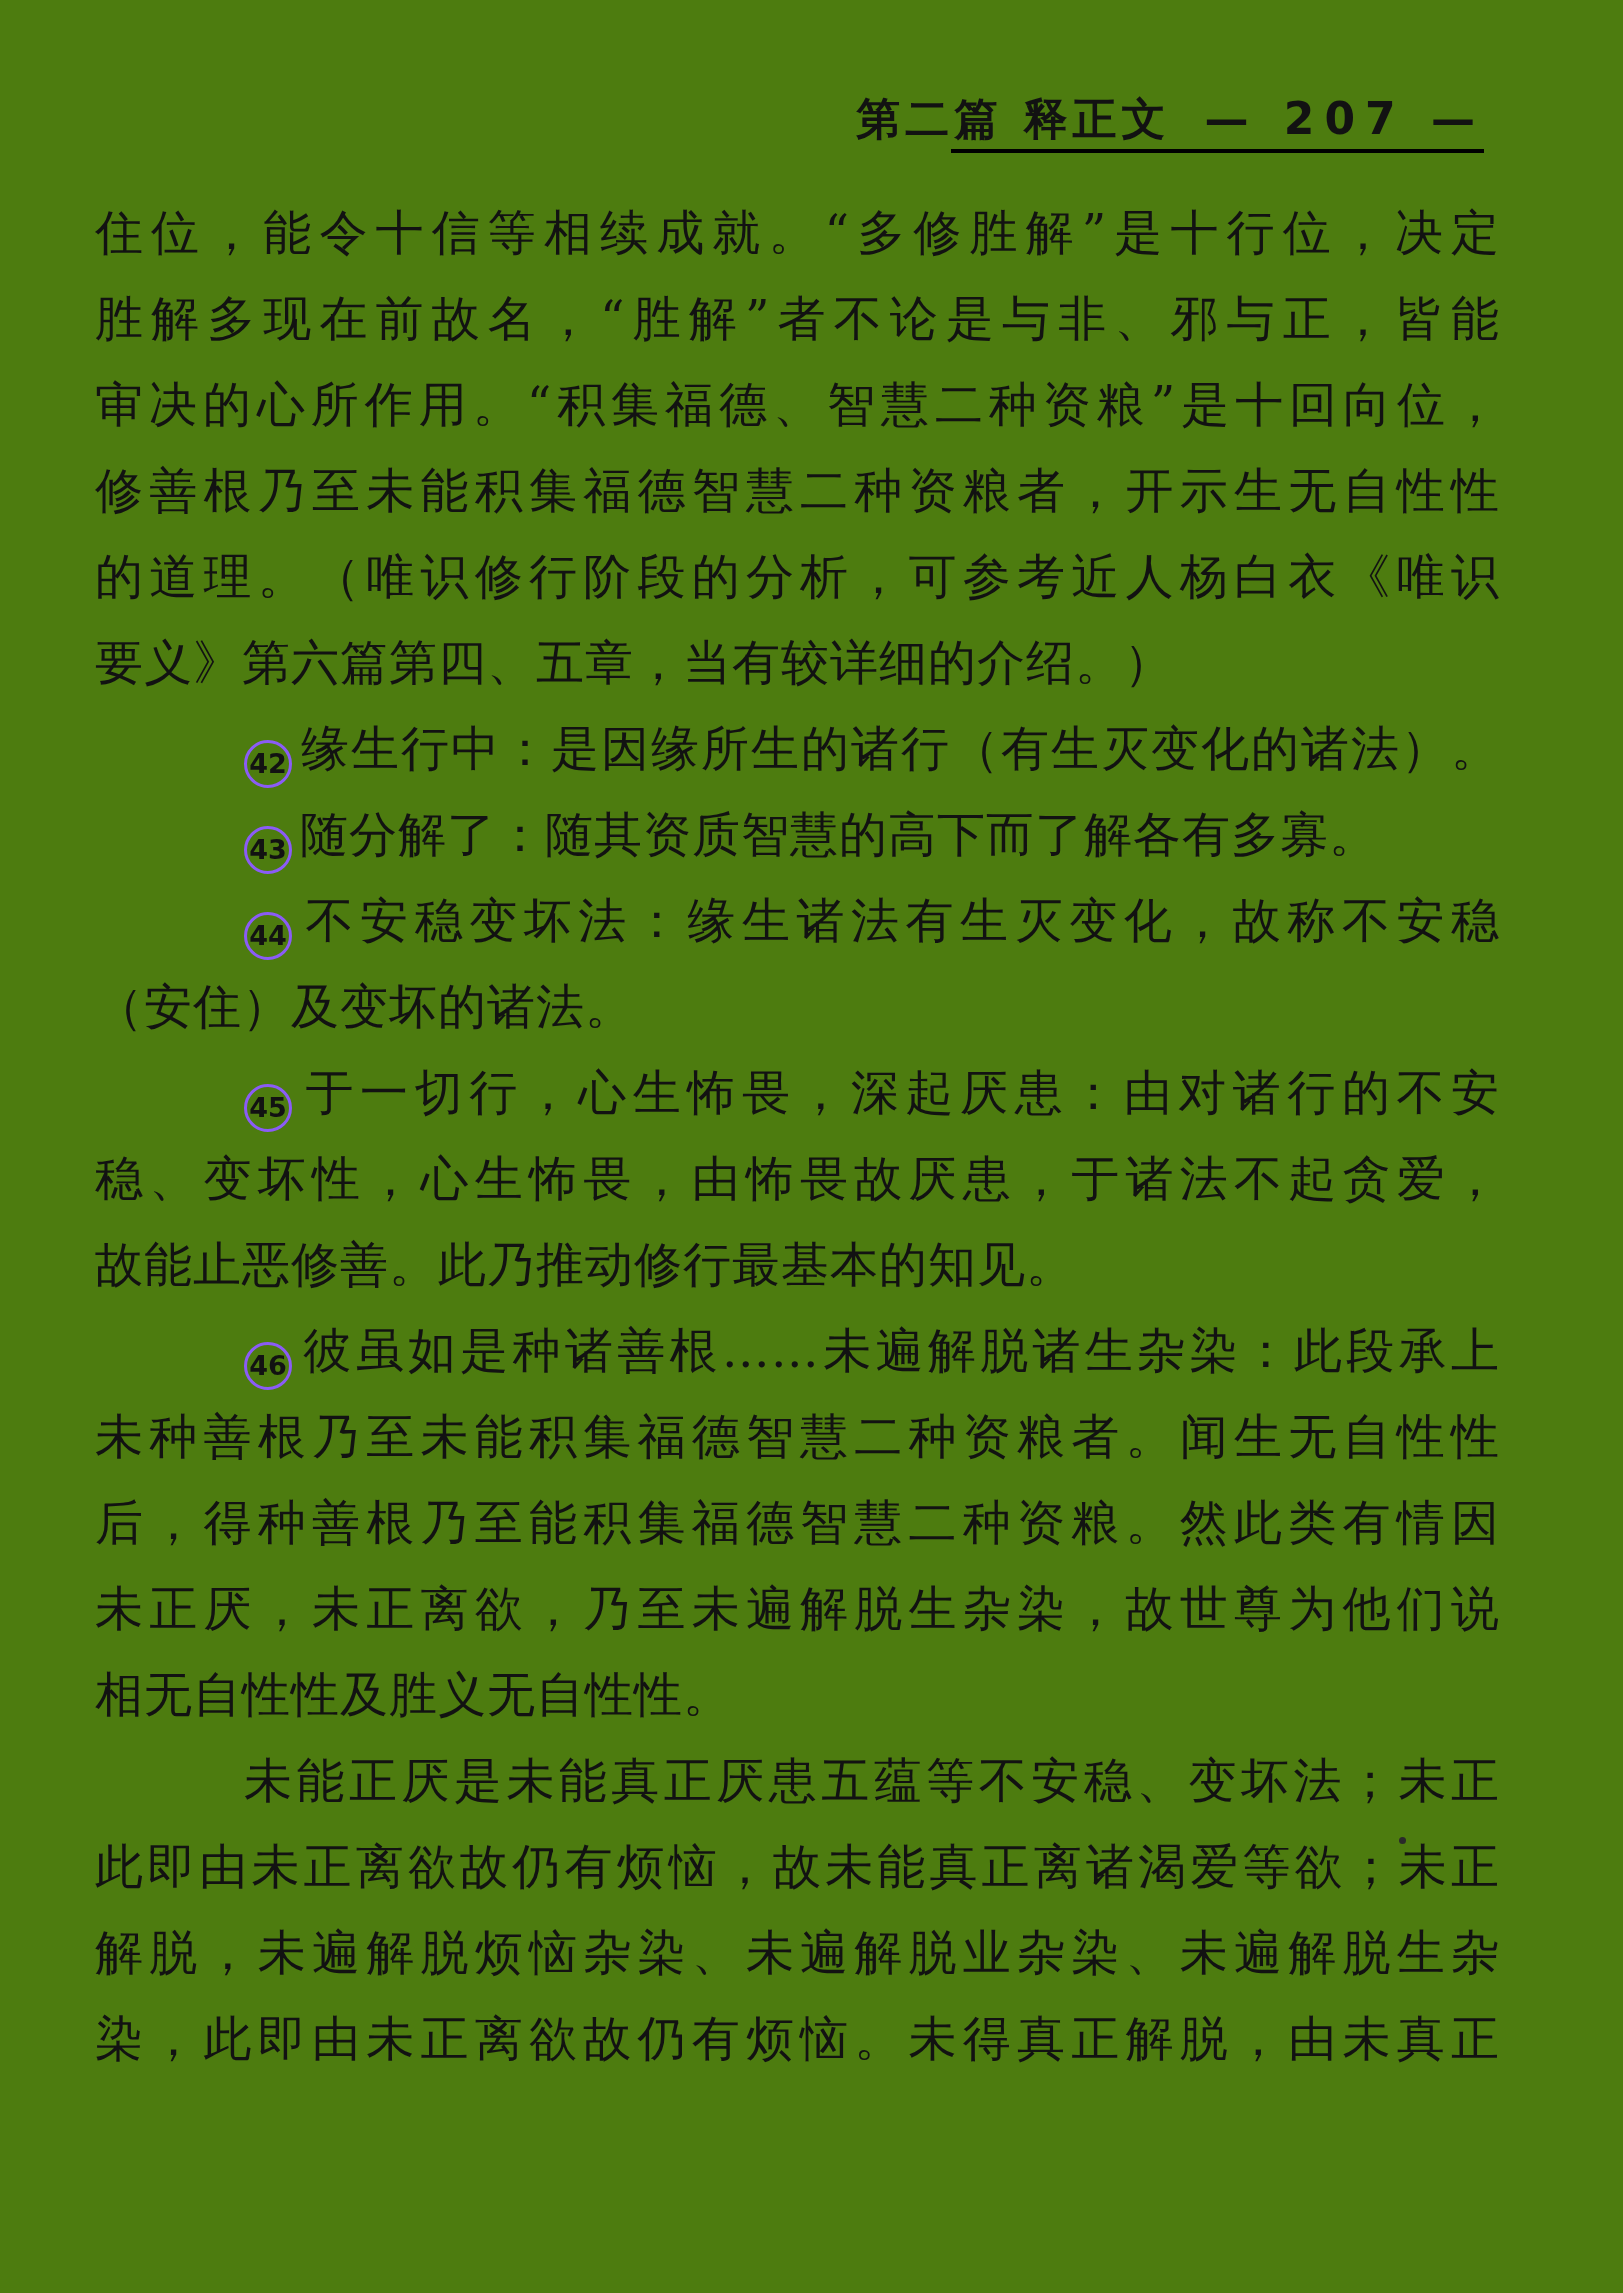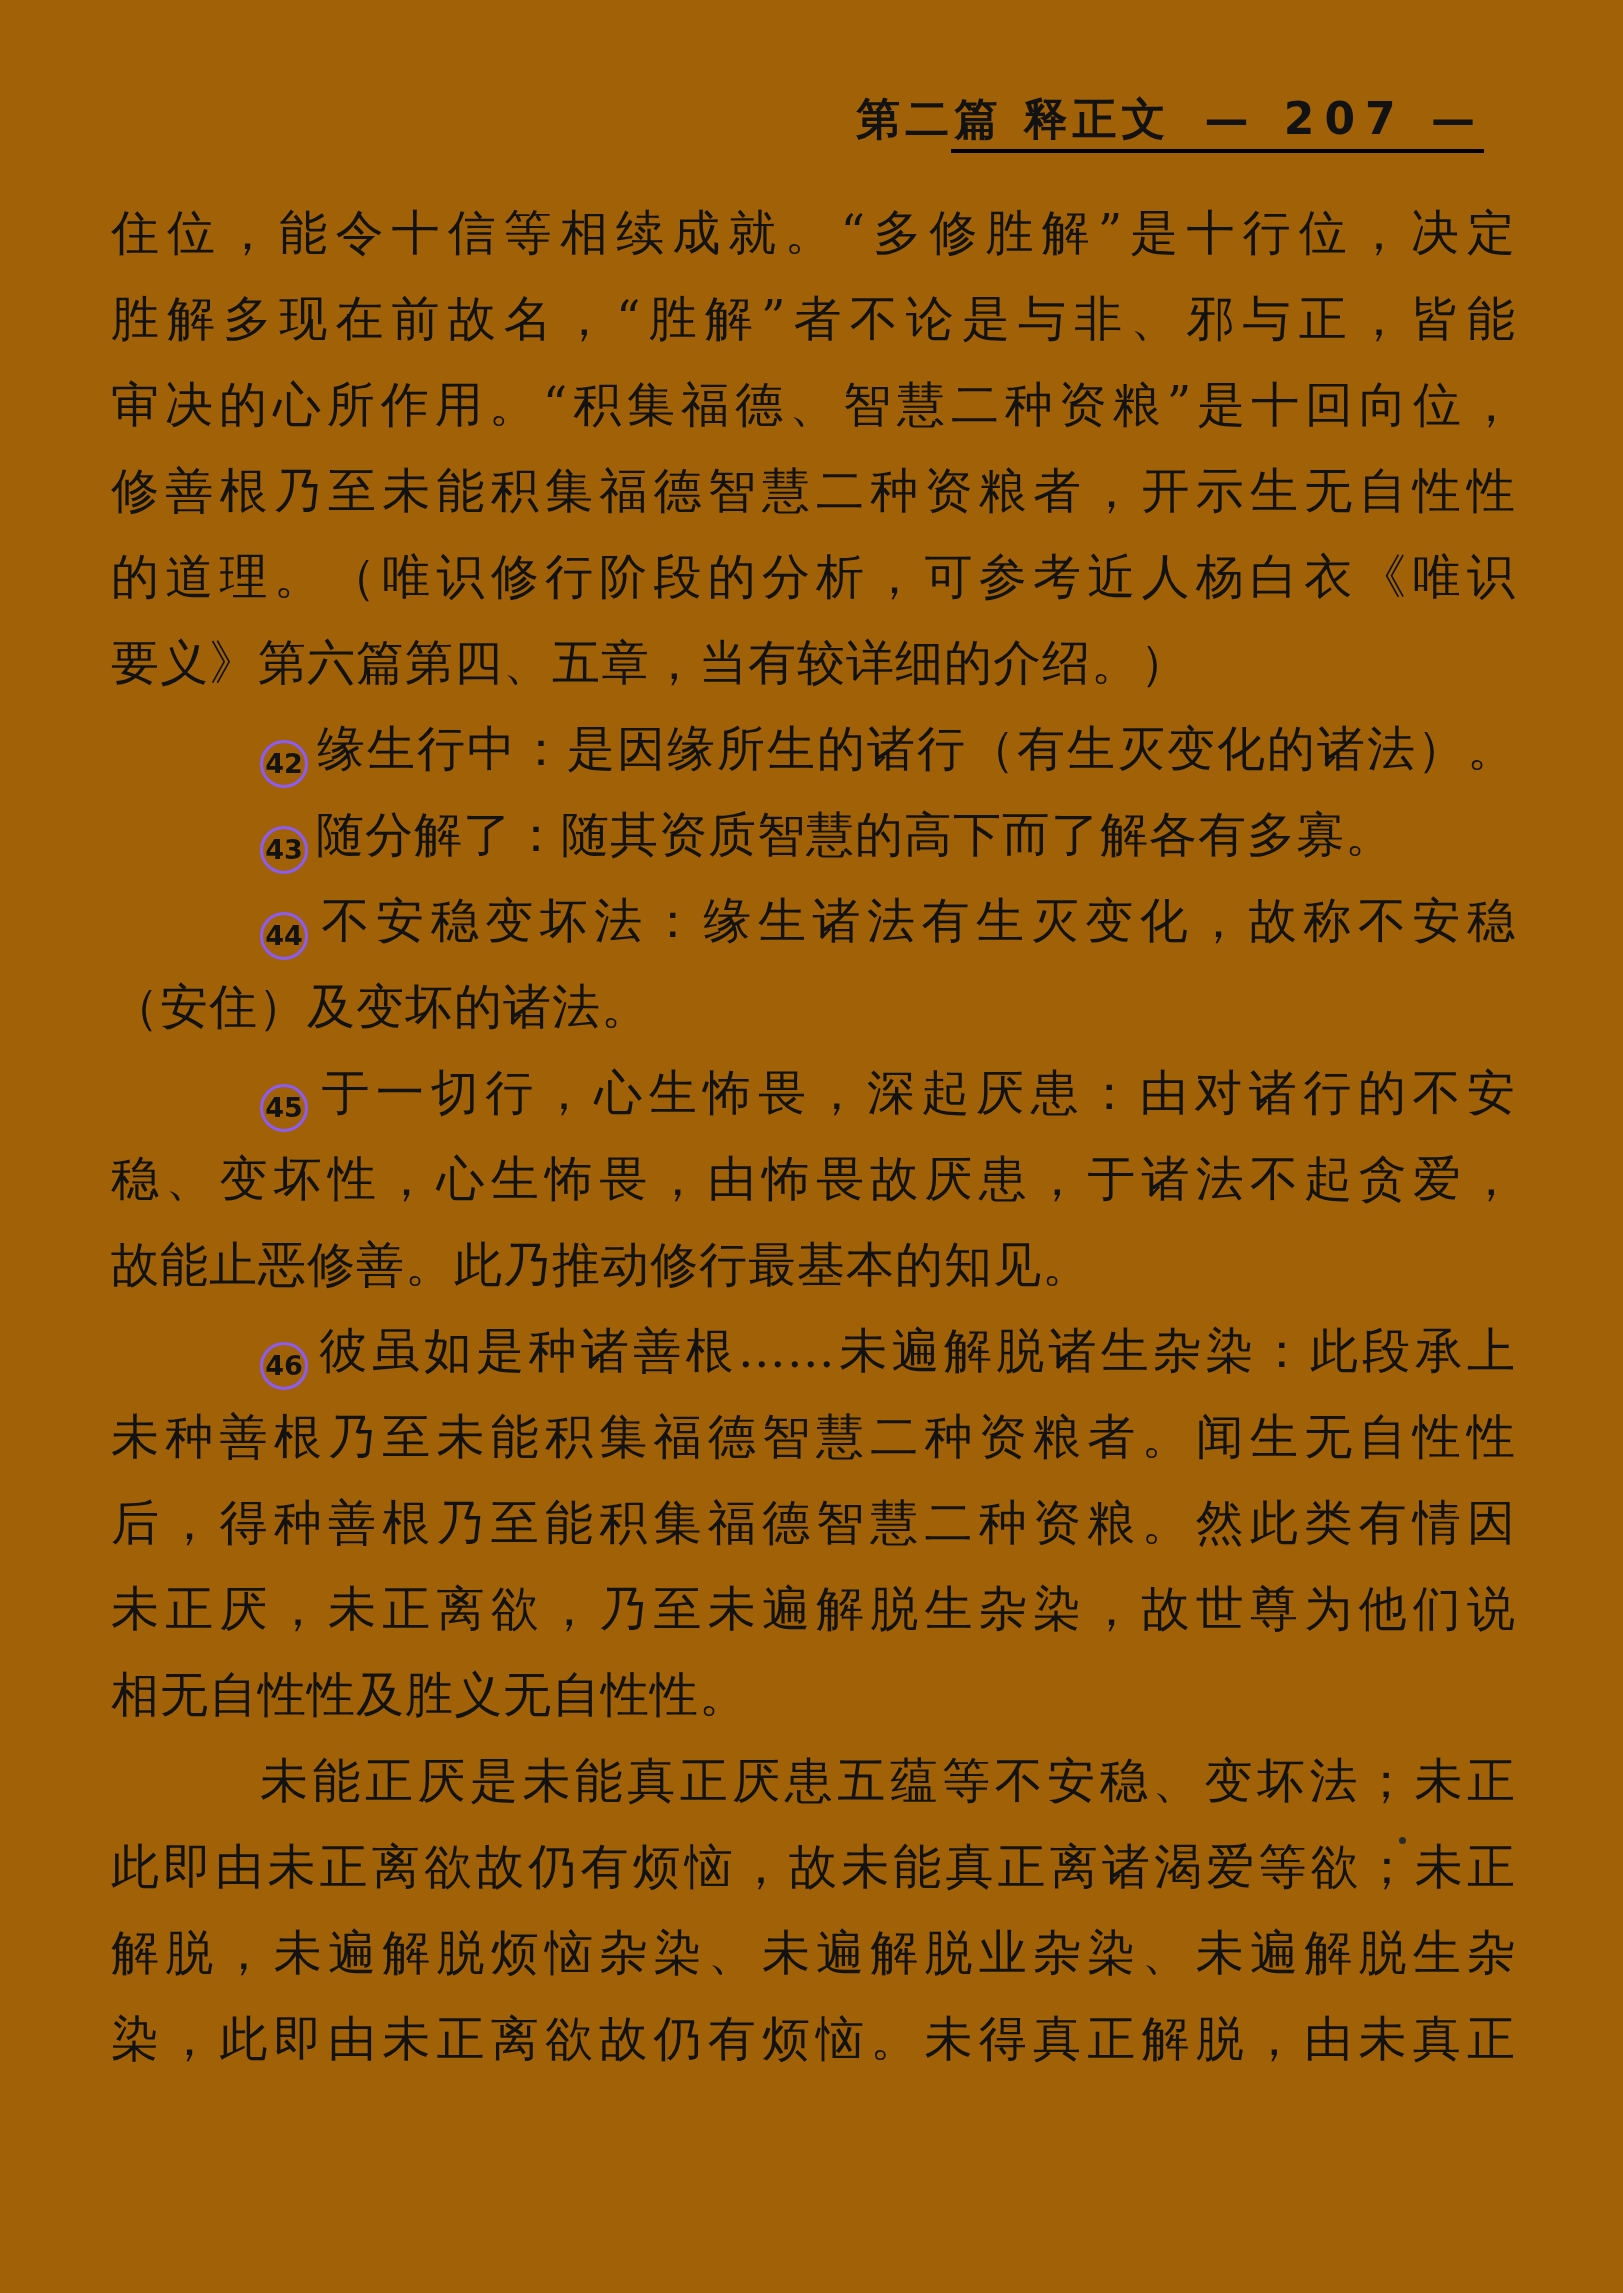--- a/index.html
+++ b/index.html
@@ -11,21 +11,21 @@
     width: 1624px;
     height: 2293px;
     position: relative;
     font-family: "DejaVu Serif", serif;
     color: #121212;
     overflow: hidden;
   }
   .page {
     position: absolute;
     inset: 0;
-    background: #a16207;
+    background: #4d7c0f;
   }
   
   .page-header {
     position: absolute;
     top: 90px;
     right: 139px;
     display: flex;
     align-items: baseline;
     gap: 34px;
     font-family: "DejaVu Sans", sans-serif;
@@ -42,21 +42,21 @@
     position: absolute;
     top: 149px;
     left: 951px;
     width: 533px;
     height: 4px;
     background: #000;
   }
   
   .body-text {
     position: absolute;
-    left: 111px;
+    left: 95px;
     top: 189px;
     width: 1405px;
   }
   .line {
     font-size: 48px;
     line-height: 86px;
     height: 86px;
     text-align: justify;
     text-align-last: justify;
     letter-spacing: 1px;

